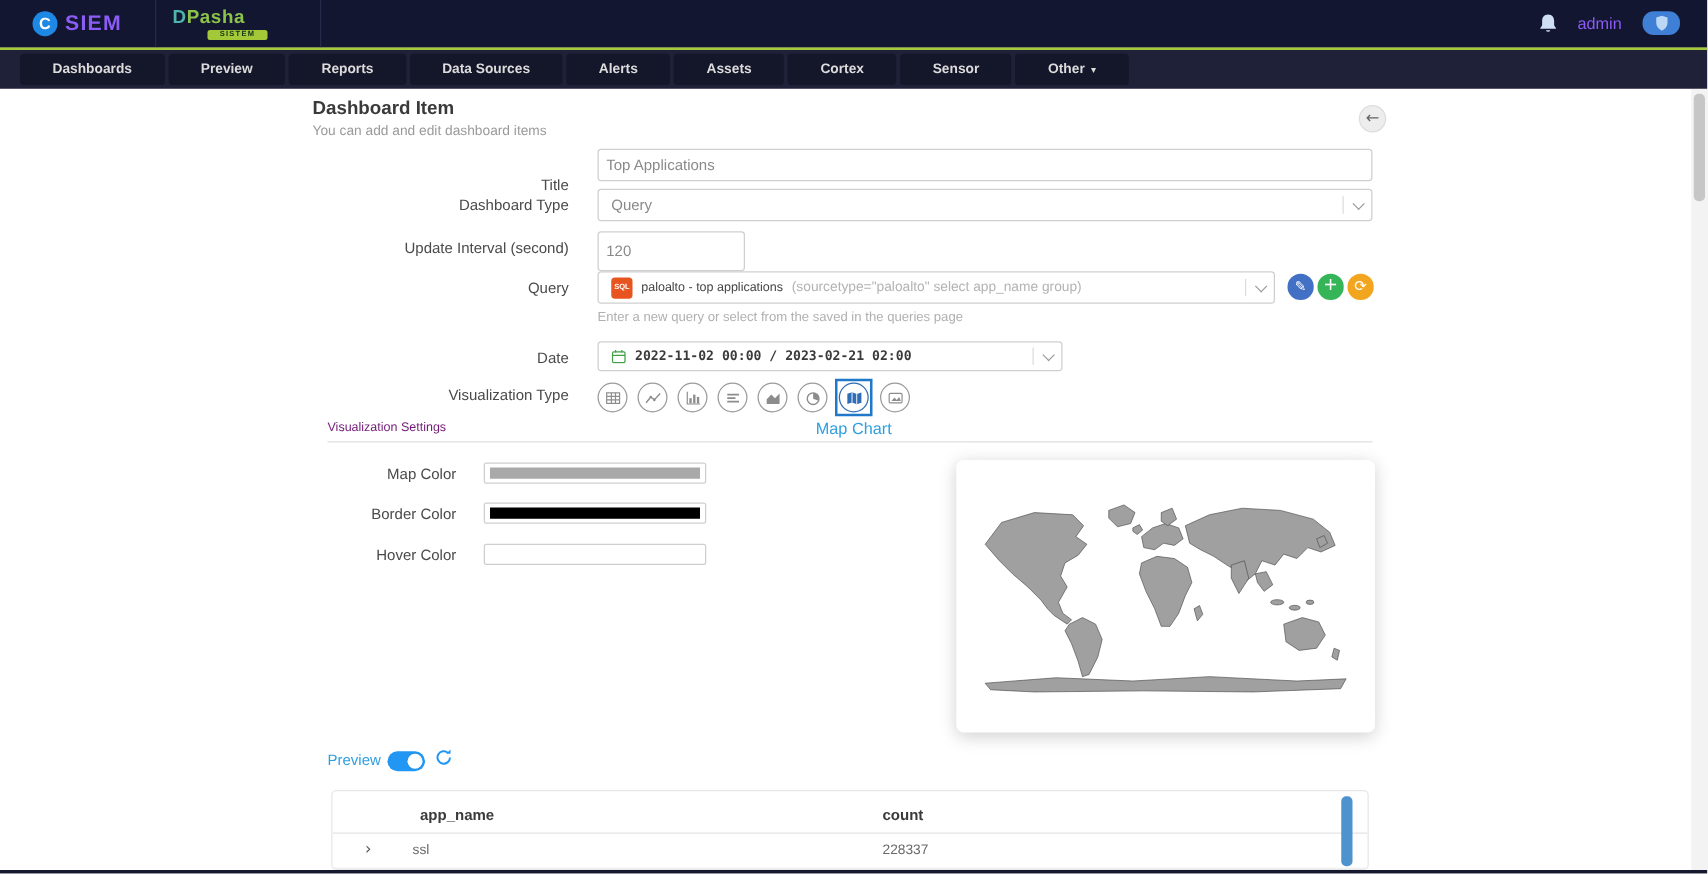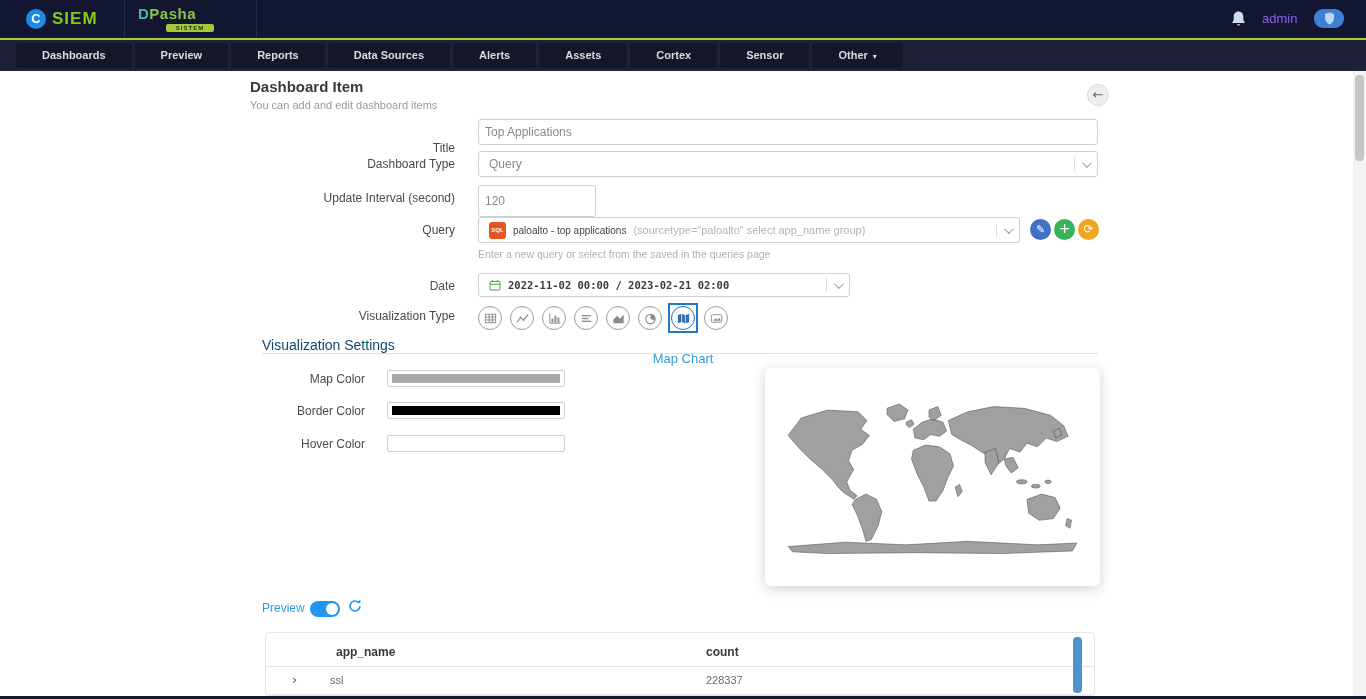--- a/index.html
+++ b/index.html
@@ -3,21 +3,21 @@
 <meta charset="utf-8">
 <style>
   * { margin:0; padding:0; box-sizing:border-box; }
   html,body { background:#e9e9e9; }
   body { font-family:"Liberation Sans", sans-serif; }
   .screen { position:relative; width:1366px; height:699px; background:#fff; overflow:hidden; margin:0 auto; }
 
   
   .topbar { position:absolute; top:0; left:0; width:100%; height:38px; background:#131631; z-index:5; }
   .logo-c { position:absolute; left:26px; top:9px; width:20px; height:20px; border-radius:50%; background:#1e88e5; color:#fff; font-weight:bold; font-size:13px; text-align:center; line-height:20px; }
-  .logo-siem { position:absolute; left:52px; top:0; height:38px; line-height:38px; color:#84cc16; font-size:17px; font-weight:bold; letter-spacing:1px; }
+  .logo-siem { position:absolute; left:52px; top:0; height:38px; line-height:38px; color:#8b5cf6; font-size:17px; font-weight:bold; letter-spacing:1px; }
   .tb-div { position:absolute; top:0; width:1px; height:38px; background:#262a4a; }
   .brand { position:absolute; left:138px; top:5px; }
   .brand-main { font-size:15px; font-weight:bold; color:#8bc34a; letter-spacing:0.5px; }
   .brand-main .d { color:#4db6ac; }
   .brand-sub { display:block; margin:1px 0 0 28px; width:48px; background:#a3c939; color:#15341a; font-size:6px; font-weight:bold; text-align:center; border-radius:2px; padding:1px 0; letter-spacing:1px; }
   .bell { position:absolute; left:1230px; top:10px; width:17px; height:18px; cursor:pointer; }
   .tb-user { position:absolute; left:1262px; top:0; height:38px; line-height:38px; color:#8b5cf6; font-size:13px; cursor:pointer; }
   .shield-badge { position:absolute; left:1314px; top:9px; width:30px; height:19px; border-radius:9px; background:#3f7fd6; display:flex; align-items:center; justify-content:center; cursor:pointer; }
 
   
@@ -48,23 +48,23 @@
   .btn-edit { background:#4170c4; }
   .btn-add { background:#35b558; font-size:14px; line-height:19px; }
   .btn-refresh { background:#f2a51e; font-size:12px; }
 
   .date-text { font-family:"DejaVu Sans Mono", monospace; font-size:10.5px; color:#3a3a3a; font-weight:bold; margin-left:7px; }
 
   .viz-row { position:absolute; left:478px; top:232px; display:flex; align-items:center; gap:8px; }
   .viz-btn { width:24px; height:24px; border-radius:50%; border:1px solid #9a9a9a; display:flex; align-items:center; justify-content:center; cursor:pointer; background:#fff; }
   .viz-sel-wrap { width:30px; height:30px; border:2px solid #1f78c8; display:flex; align-items:center; justify-content:center; margin:0 -2px; }
   .viz-sel-wrap .viz-btn { border-color:#2f6db5; }
-  .viz-label { position:absolute; left:613px; top:264px; width:140px; text-align:center; color:#2f9fe0; font-size:13px;margin-top:16px; }
-
-  .section-link { position:absolute; left:262px; top:266px; font-size:14px; color:#0c4a6e; cursor:pointer; }
+  .viz-label { position:absolute; left:613px; top:264px; width:140px; text-align:center; color:#2f9fe0; font-size:13px; }
+
+  .section-link { position:absolute; left:262px; top:266px; font-size:10px; color:#701a75; cursor:pointer; }
   .section-hr { position:absolute; left:262px; top:282px; width:836px; border-top:1px solid #e0e0e0; }
 
   .vs-label { position:absolute; left:150px; width:215px; text-align:right; font-size:12px; color:#4a4a4a; line-height:18px; }
   .swatch-input { position:absolute; left:387px; width:178px; height:17px; border:1px solid #cfcfcf; border-radius:2px; background:#fff; padding:3px 4px; cursor:pointer; }
   .swatch-fill { width:100%; height:100%; }
 
   .map-card { position:absolute; left:765px; top:297px; width:335px; height:218px; background:#fff; border-radius:6px; box-shadow:0 3px 14px rgba(0,0,0,0.18); display:flex; align-items:center; justify-content:center; }
 
   .preview-label { position:absolute; left:262px; top:530px; font-size:12px; color:#2f9fe0; cursor:pointer; }
   .toggle { position:absolute; left:310px; top:530px; width:30px; height:16px; border-radius:8px; background:#2196f3; cursor:pointer; }

